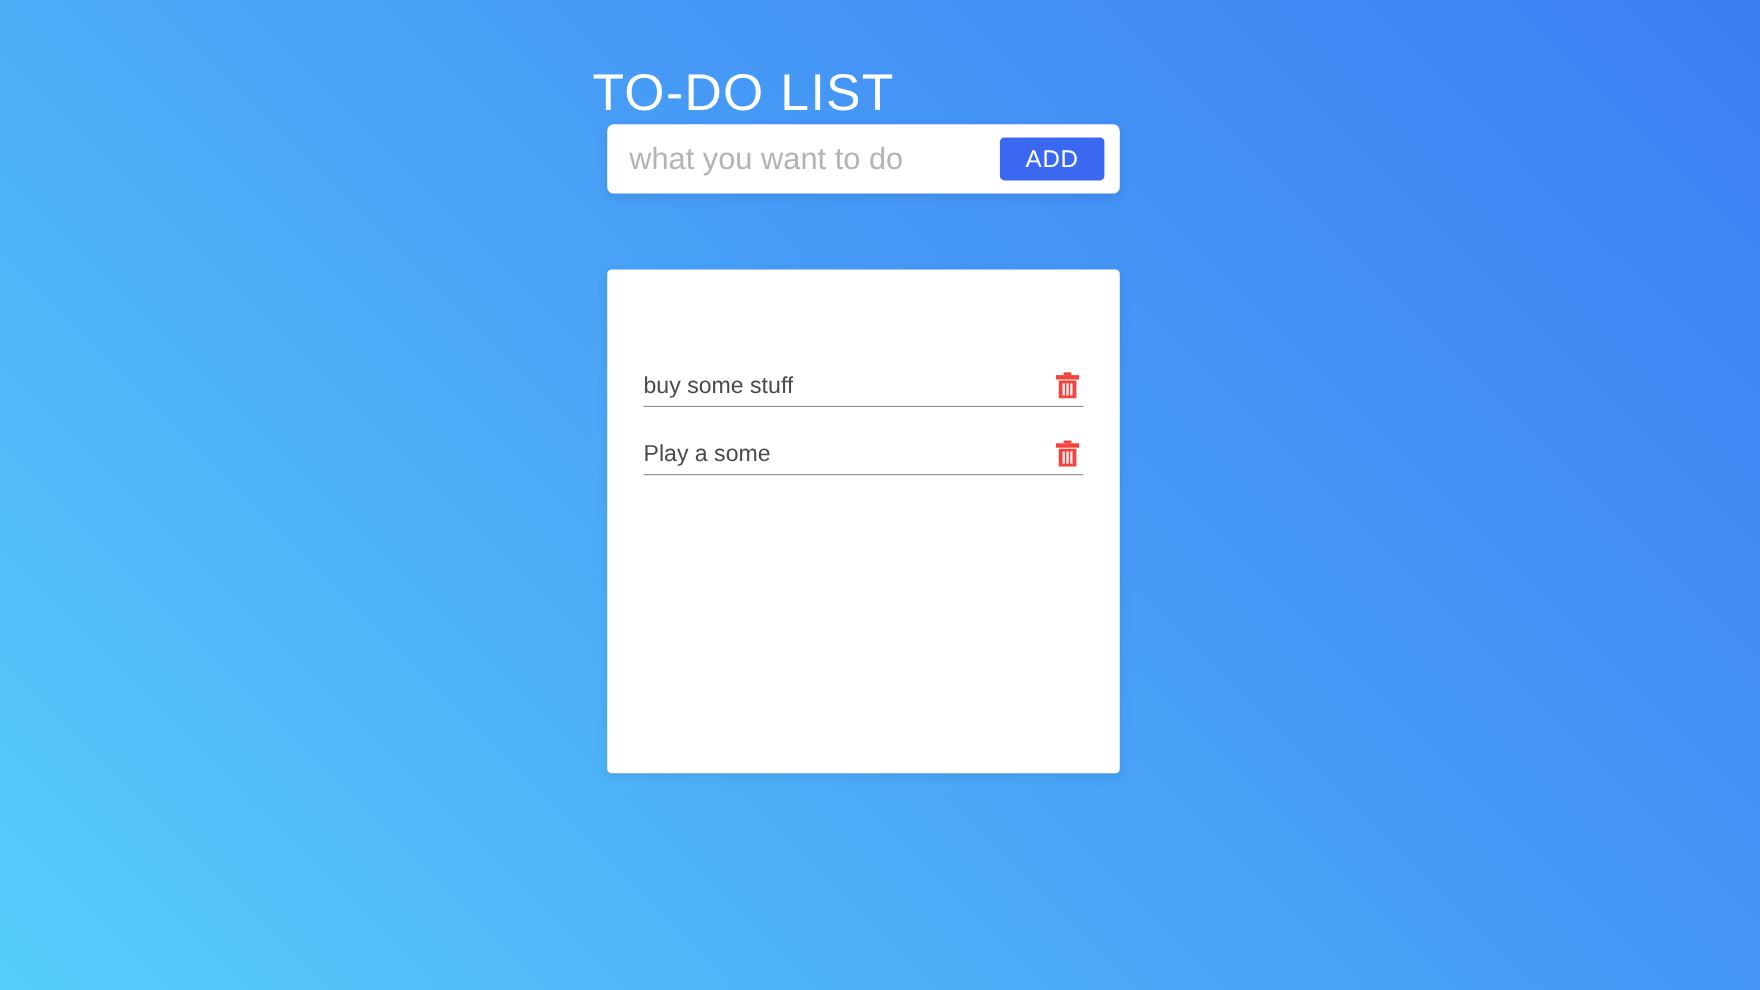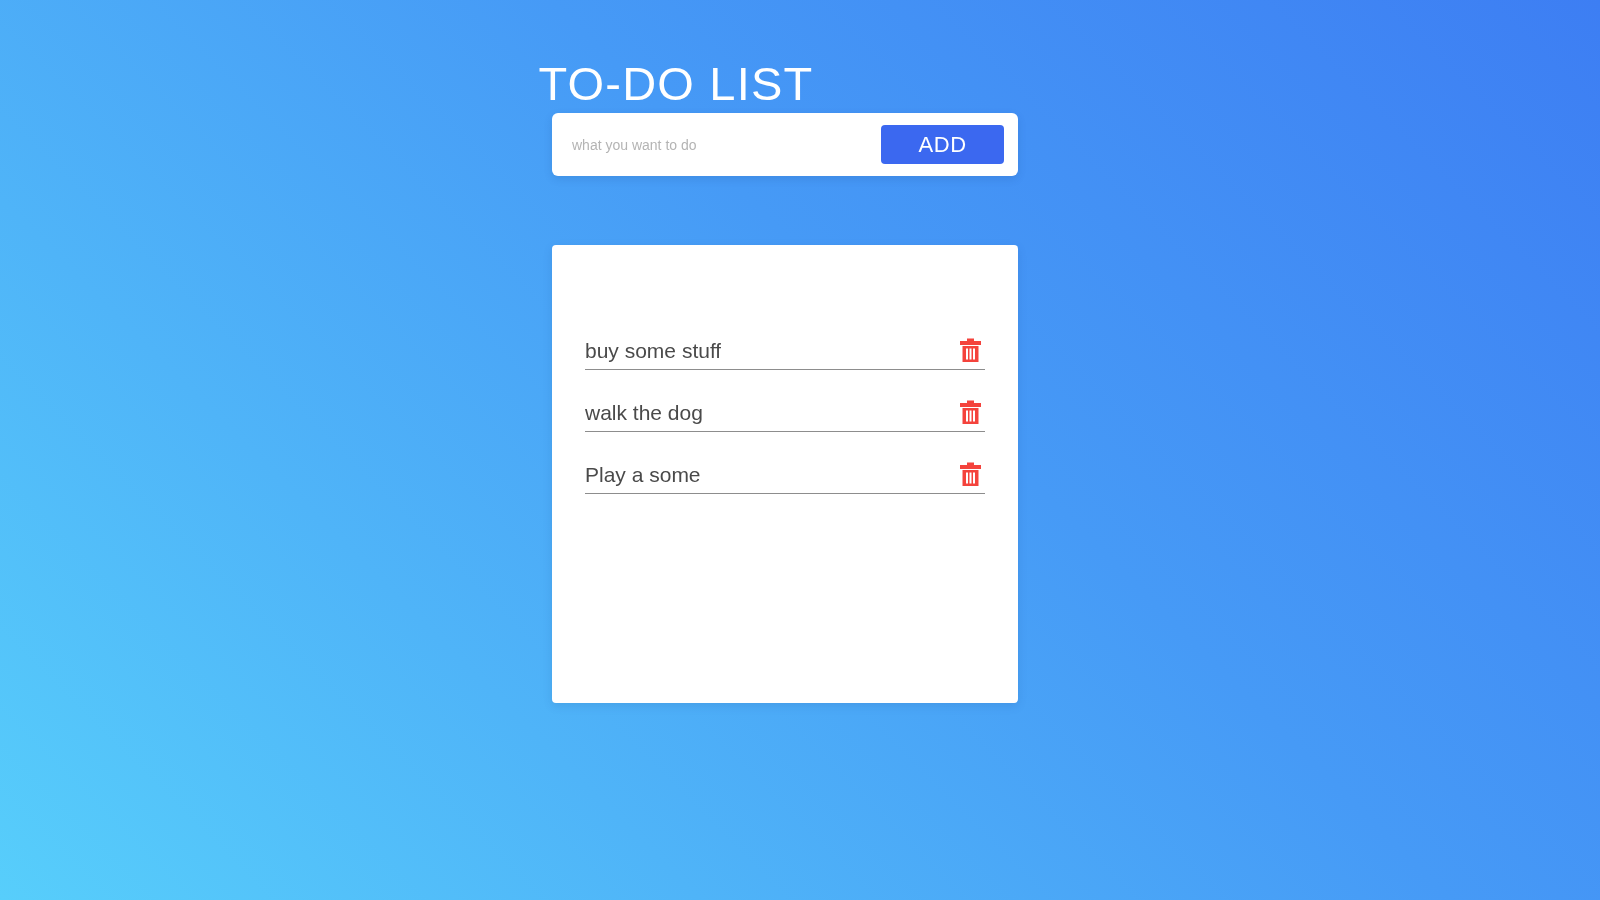--- a/index.html
+++ b/index.html
@@ -46,35 +46,35 @@
   .todo-input {
     position: absolute;
     left: 20px;
     top: 0;
     width: 330px;
     height: 63px;
     border: none;
     outline: none;
     background: transparent;
     font-family: "Liberation Sans", sans-serif;
-    font-size: 14px;
+    font-size: 28px;
     font-weight: 300;
     color: #3b82f6;
     padding: 0;
   }
   .todo-input::placeholder {
     color: #b4b4b4;
     font-weight: 300;
     opacity: 1;
   }
   .add-button {
     position: absolute;
     right: 14px;
     top: 12px;
-    width: 123px;
+    width: 95px;
     height: 39px;
     background: #3b68f0;
     color: #ffffff;
     border: none;
     border-radius: 4px;
     font-family: "Liberation Sans", sans-serif;
     font-size: 22px;
     font-weight: 400;
     letter-spacing: 0.6px;
     cursor: pointer;
@@ -152,33 +152,20 @@
           <rect x="8" y="0.5" width="7" height="2.5" fill="#f4433c"></rect>
           <rect x="1" y="3" width="21" height="4" fill="#f4433c"></rect>
           <path d="M3.5 8 H19.5 V24 H3.5 Z" fill="#f4433c"></path>
           <rect x="7" y="10.5" width="2" height="11" fill="#ffffff"></rect>
           <rect x="10.5" y="10.5" width="2" height="11" fill="#ffffff"></rect>
           <rect x="14" y="10.5" width="2" height="11" fill="#ffffff"></rect>
         </svg>
       </span>
     </li>
     <li class="todo-item">
-      <span class="todo-text">walk the dog</span>
-      <span class="delete-icon">
-        <svg viewBox="0 0 23 25" width="23" height="25" aria-hidden="true">
-          <rect x="8" y="0.5" width="7" height="2.5" fill="#f4433c"></rect>
-          <rect x="1" y="3" width="21" height="4" fill="#f4433c"></rect>
-          <path d="M3.5 8 H19.5 V24 H3.5 Z" fill="#f4433c"></path>
-          <rect x="7" y="10.5" width="2" height="11" fill="#ffffff"></rect>
-          <rect x="10.5" y="10.5" width="2" height="11" fill="#ffffff"></rect>
-          <rect x="14" y="10.5" width="2" height="11" fill="#ffffff"></rect>
-        </svg>
-      </span>
-    </li>
-    <li class="todo-item">
       <span class="todo-text">Play a some</span>
       <span class="delete-icon">
         <svg viewBox="0 0 23 25" width="23" height="25" aria-hidden="true">
           <rect x="8" y="0.5" width="7" height="2.5" fill="#f4433c"></rect>
           <rect x="1" y="3" width="21" height="4" fill="#f4433c"></rect>
           <path d="M3.5 8 H19.5 V24 H3.5 Z" fill="#f4433c"></path>
           <rect x="7" y="10.5" width="2" height="11" fill="#ffffff"></rect>
           <rect x="10.5" y="10.5" width="2" height="11" fill="#ffffff"></rect>
           <rect x="14" y="10.5" width="2" height="11" fill="#ffffff"></rect>
         </svg>

